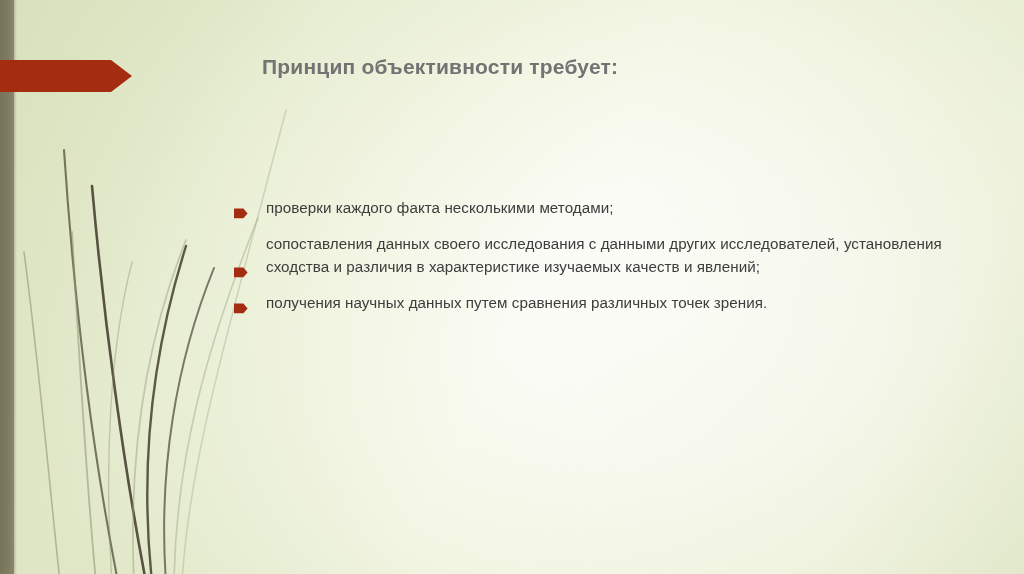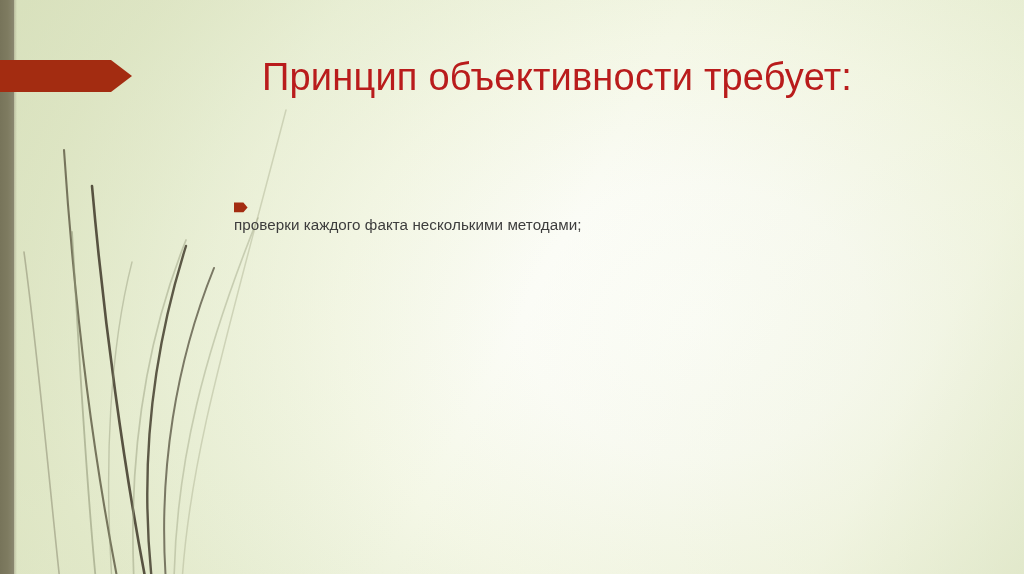--- a/index.html
+++ b/index.html
@@ -81,40 +81,39 @@
     height: 32px;
   }
   .title-arrow svg { display: block; }
 
   
   .title {
     position: absolute;
     left: 262px;
     top: 54px;
     width: 700px;
-    font-size: 38px;
-    font-weight: normal;
-    color: #b91c1c;
+    font-size: 21px;
+    font-weight: bold;
+    color: #737373;
     letter-spacing: 0.2px;
     line-height: 1.25;
     white-space: nowrap;
   }
 
   
   .body {
     position: absolute;
     left: 234px;
     top: 196px;
     width: 740px;
   }
   .bullet-row {
     display: flex;
-    align-items: flex-start;
+    align-items: flex-end;
     margin-bottom: 13px;
-    flex-direction: column;
   }
   .bullet-marker {
     flex: 0 0 auto;
     width: 14px;
     height: 11px;
     margin-top: 6px;
     margin-right: 18px;
   }
   .bullet-marker svg { display: block; }
   .bullet-text {
@@ -166,16 +165,32 @@
     <div class="bullet-row">
       <span class="bullet-marker">
         <svg width="14" height="11" viewBox="0 0 14 11" xmlns="http://www.w3.org/2000/svg">
           <path d="M0 0.6 H9.4 L13.6 5.4 L9.4 10.2 H0 Z" fill="#a32c11"></path>
         </svg>
       </span>
       <span class="bullet-text">проверки каждого факта несколькими методами;</span>
     </div>
 
 
+    <div class="bullet-row">
+      <span class="bullet-marker">
+        <svg width="14" height="11" viewBox="0 0 14 11" xmlns="http://www.w3.org/2000/svg">
+          <path d="M0 0.6 H9.4 L13.6 5.4 L9.4 10.2 H0 Z" fill="#a32c11"></path>
+        </svg>
+      </span>
+      <span class="bullet-text">сопоставления данных своего исследования с данными других исследователей, установления сходства и различия в характеристике изучаемых качеств и явлений;</span>
+    </div>
 
+    <div class="bullet-row">
+      <span class="bullet-marker">
+        <svg width="14" height="11" viewBox="0 0 14 11" xmlns="http://www.w3.org/2000/svg">
+          <path d="M0 0.6 H9.4 L13.6 5.4 L9.4 10.2 H0 Z" fill="#a32c11"></path>
+        </svg>
+      </span>
+      <span class="bullet-text">получения научных данных путем сравнения различных точек зрения.</span>
+    </div>
 
   </div>
 </div>
 
 </body></html>

